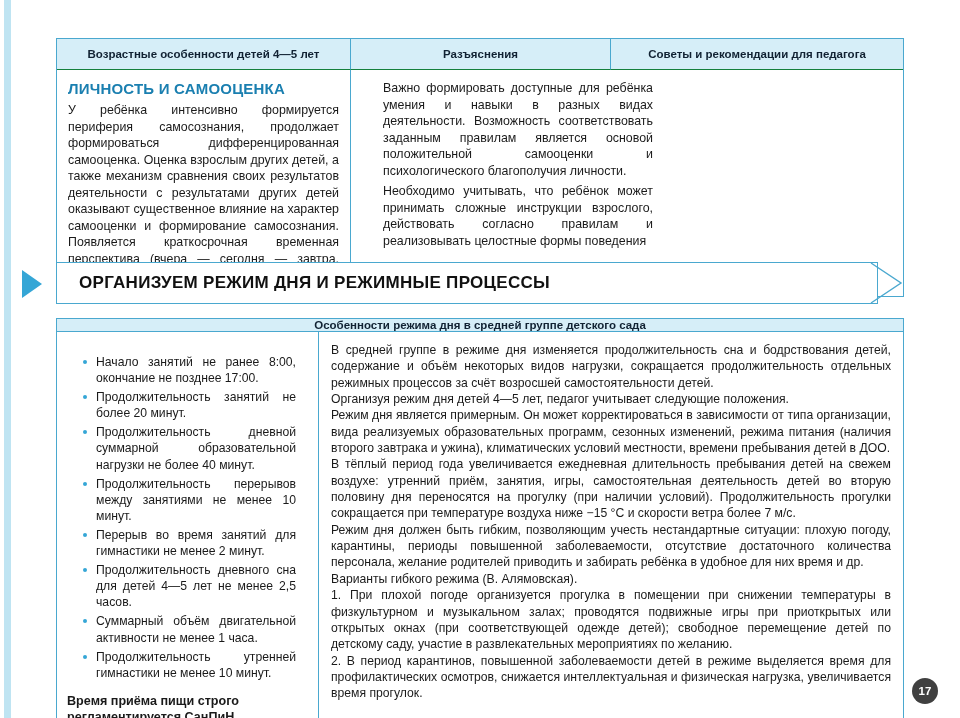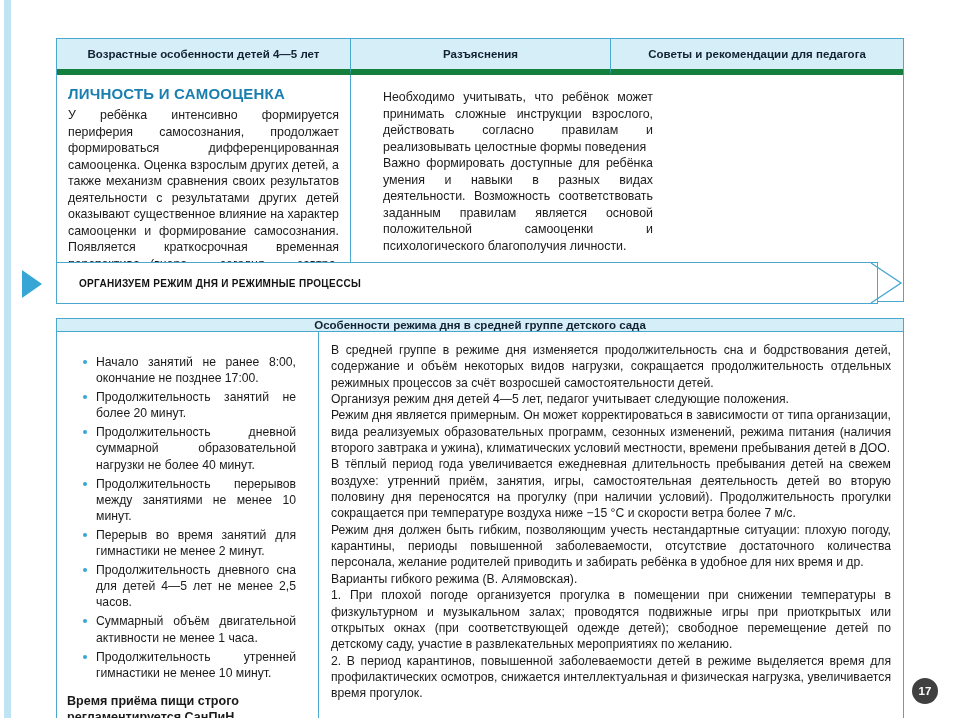--- a/index.html
+++ b/index.html
@@ -65,21 +65,21 @@
   .t1-body .cell {
     padding: 10px 11px 12px 11px;
     box-sizing: border-box;
     font-size: 12.4px;
     line-height: 1.33;
     text-align: justify;
   }
   .c1 { width: 294px; border-right: 1px solid #4aa8cf; }
   .c2 { width: 260px; border-right: 1px solid #4aa8cf; }
   .c3 { width: 292px; }
-  .t1-head .cell { border-bottom: 6px solid #15803d; }
+  .t1-head .cell { border-bottom: 1px solid #15803d; }
   .sec-title {
     color: #1a7fb0;
     font-weight: bold;
     font-size: 15px;
     letter-spacing: .2px;
     margin: 0 0 4px 0;
     line-height: 1.2;
   }
   .just p { margin: 0; }
   
@@ -101,21 +101,21 @@
     left: 34px; top: 0;
     width: 822px; height: 42px;
     border: 1px solid #4aa8cf;
     background: #ffffff;
     box-sizing: border-box;
     display: flex;
     align-items: center;
   }
   .banner-text {
     padding-left: 22px;
-    font-size: 10px;
+    font-size: 17px;
     font-weight: bold;
     letter-spacing: .3px;
     color: #111;
   }
   .banner-tip {
     position: absolute;
     left: 848px; top: 0;
     width: 34px; height: 42px;
   }
   .banner-tip svg { display: block; }
@@ -209,22 +209,22 @@
       <div class="cell c1">Возрастные особенности детей 4—5 лет</div>
       <div class="cell c2">Разъяснения</div>
       <div class="cell c3">Советы и рекомендации для педагога</div>
     </div>
     <div class="t1-body">
       <div class="cell c1 just">
         <div class="sec-title">ЛИЧНОСТЬ И САМООЦЕНКА</div>
         <p>У ребёнка интенсивно формируется периферия самосознания, продолжает формироваться дифференцированная самооценка. Оценка взрослым других детей, а также механизм сравнения своих результатов деятельности с результатами других детей оказывают существенное влияние на характер самооценки и формирование самосознания. Появляется краткосрочная временная перспектива (вчера — сегодня — завтра, было — будет)</p>
       </div>
       <div class="cell c3 just">
+        <p>Важно формировать доступные для ребёнка умения и навыки в разных видах деятельности. Возможность соответствовать заданным правилам является основой положительной самооценки и психологического благополучия личности.</p>
         <p style="margin-top:4px;">Необходимо учитывать, что ребёнок может принимать сложные инструкции взрослого, действовать согласно правилам и реализовывать целостные формы поведения</p>
-        <p>Важно формировать доступные для ребёнка умения и навыки в разных видах деятельности. Возможность соответствовать заданным правилам является основой положительной самооценки и психологического благополучия личности.</p>
       </div>
     </div>
   </div>
 
   <div class="banner-wrap">
     <div class="banner-arrow"></div>
     <div class="banner">
       <div class="banner-text">ОРГАНИЗУЕМ РЕЖИМ ДНЯ И РЕЖИМНЫЕ ПРОЦЕССЫ</div>
     </div>
     <div class="banner-tip">

